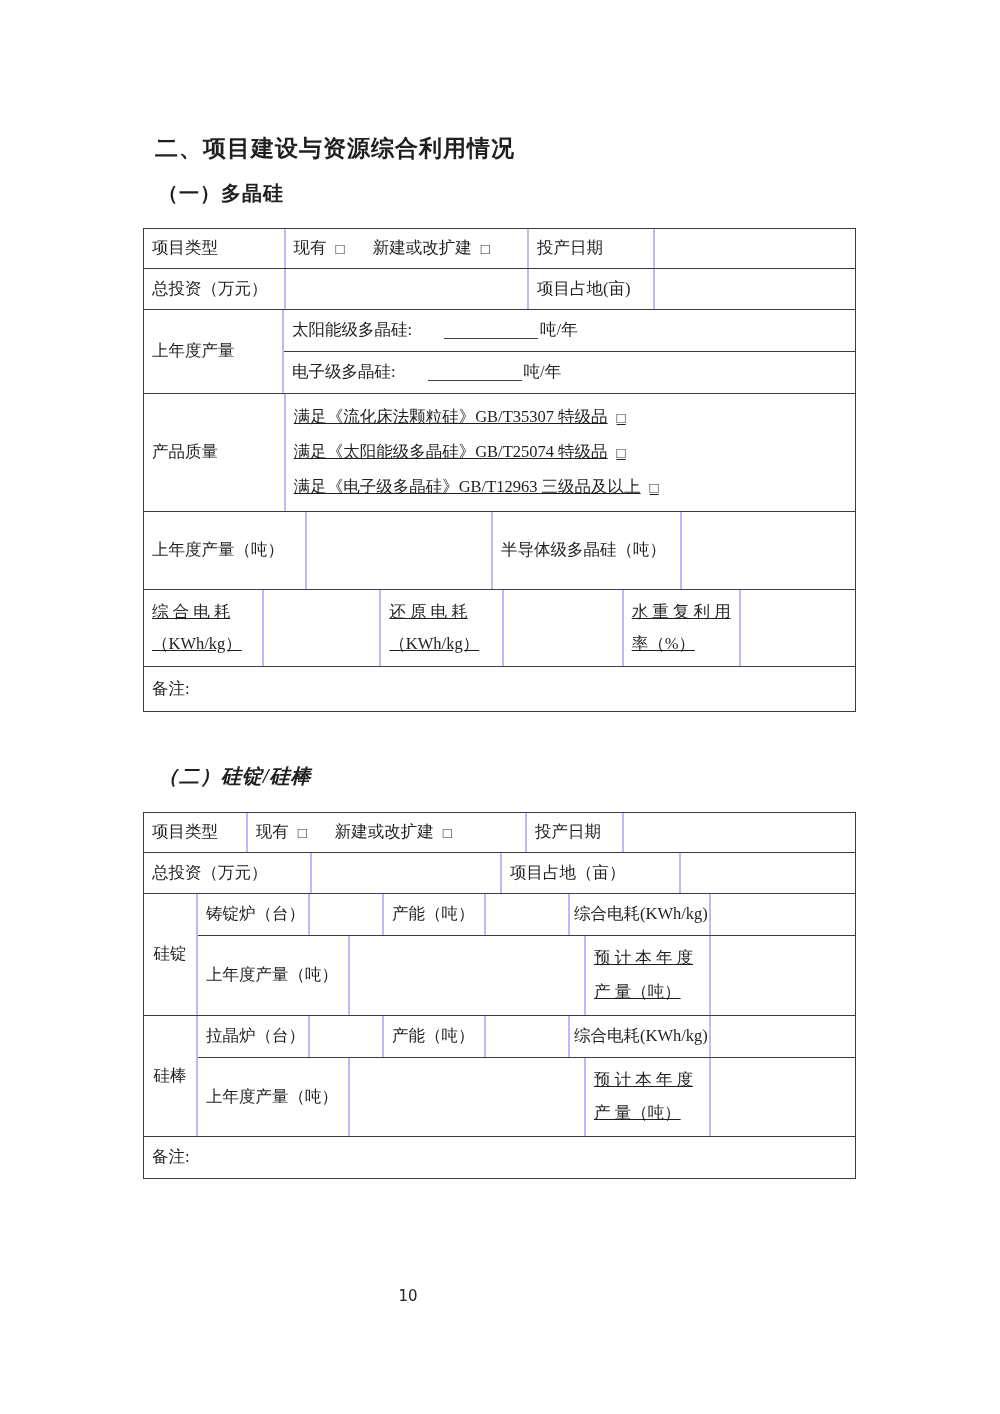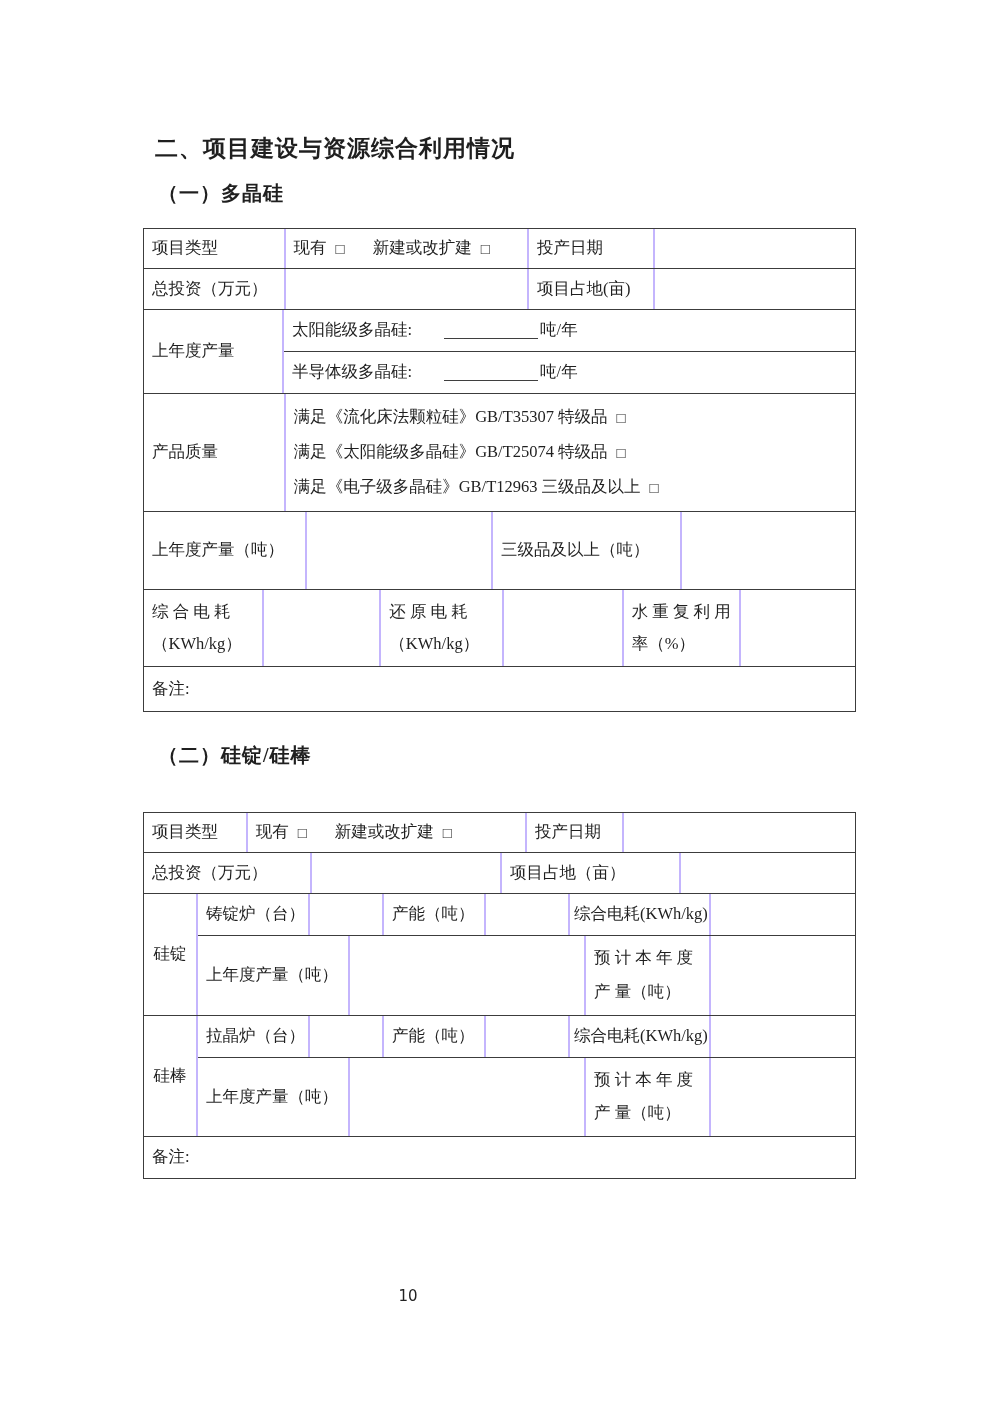--- a/index.html
+++ b/index.html
@@ -15,42 +15,42 @@
     position:absolute; left:155px; top:133px;
     font-family:"Liberation Sans","DejaVu Sans",sans-serif;
     font-weight:700; font-size:23px; letter-spacing:1px;
   }
   .subheading {
     position:absolute; left:158px;
     font-weight:700; font-size:20px; letter-spacing:1px;
     font-family:"Liberation Serif","DejaVu Serif",serif;
   }
   #sub-poly  { top:180px; }
-  #sub-ingot { top:742px; }
+  #sub-ingot { top:763px;font-style:italic; }
 
   .tbl {
     position:absolute; left:143px; width:713px;
     border:1px solid #3c3c3c;
   }
   #tbl-poly  { top:228px; }
   #tbl-ingot { top:812px; }
 
   .band { display:flex; border-bottom:1px solid #3c3c3c; }
   .band.last { border-bottom:none; }
 
   .cell {
     border-right:2px solid #c4b5fd;
     padding:0 8px;
     display:flex; align-items:center;
     font-size:16.5px; line-height:1.25;
     overflow:hidden; white-space:nowrap;
   }
   .cell.end { border-right:none; }
   .cell.center { justify-content:center; padding:0 2px; }
-  .cell.col { flex-direction:column; justify-content:space-around; align-items:flex-start; padding:6px 8px; }
+  .cell.col { flex-direction:column; justify-content:space-around; align-items:flex-start; padding:6px 8px;text-decoration:underline; }
   .cell.tight { padding:0 4px; }
 
   .stack { display:flex; flex-direction:column;justify-content:flex-end; }
   .subrow { display:flex; border-bottom:1px solid #3c3c3c; }
   .subrow.last { border-bottom:none; }
 
   .cb { font-size:15px; color:#2b2b2b; margin-left:9px; position:relative; top:1px; }
   .gap28 { display:inline-block; width:28px; }
   .blank {
     display:inline-block; width:94px; height:17px;
@@ -100,21 +100,21 @@
       <div class="stack" style="width:571px">
         <div class="subrow" style="height:42px">
           <div class="cell end" style="width:571px">
             <span>太阳能级多晶硅:</span>
               <span class="blank"></span>
               <span>吨/年</span>
           </div>
         </div>
         <div class="subrow last" style="height:42px">
           <div class="cell end" style="width:571px">
-            <span>半导体级多晶硅:</span>
+            <span>电子级多晶硅:</span>
               <span class="blank"></span>
               <span>吨/年</span>
           </div>
         </div>
       </div>
     </div>
 
     <div class="band" style="height:118px">
       <div class="cell" style="width:142px">产品质量</div>
       <div class="cell end col" style="width:571px">
@@ -129,21 +129,21 @@
         <div class="qline">
           <span>满足《电子级多晶硅》GB/T12963 三级品及以上</span>
             <span class="cb">□</span>
         </div>
       </div>
     </div>
 
     <div class="band" style="height:78px">
       <div class="cell" style="width:163px">上年度产量（吨）</div>
       <div class="cell" style="width:187px"></div>
-      <div class="cell" style="width:190px">三级品及以上（吨）</div>
+      <div class="cell" style="width:190px">半导体级多晶硅（吨）</div>
       <div class="cell end" style="width:173px"></div>
     </div>
 
     <div class="band" style="height:77px">
       <div class="cell col" style="width:120px">
         <span>综 合 电 耗</span>
         <span>（KWh/kg）</span>
       </div>
       <div class="cell" style="width:118px"></div>
       <div class="cell col" style="width:123px">

